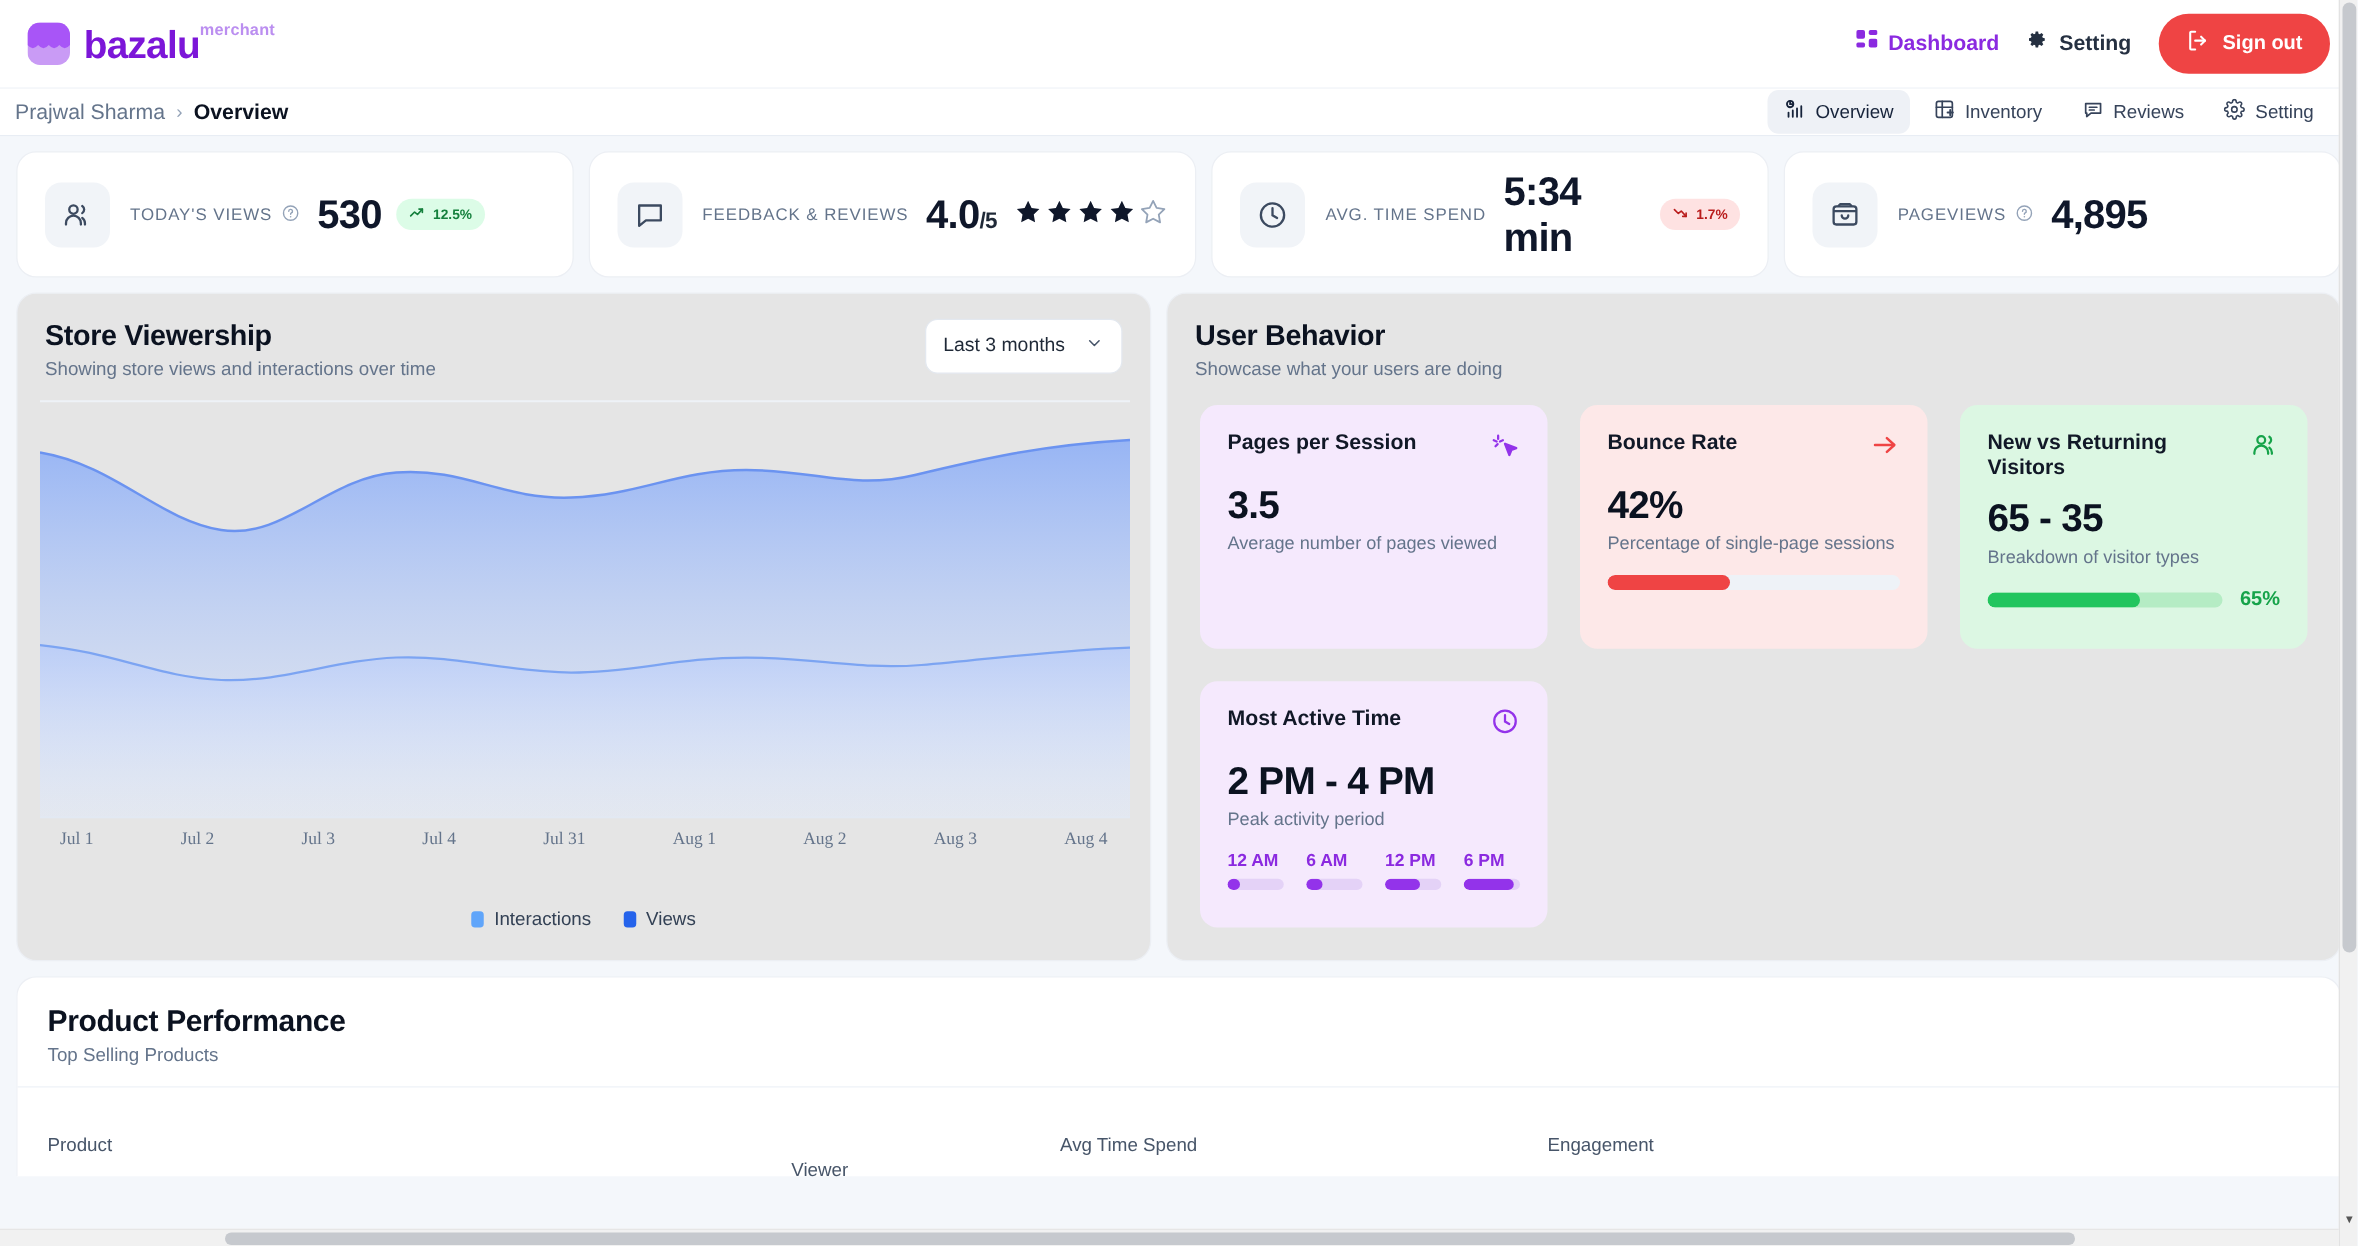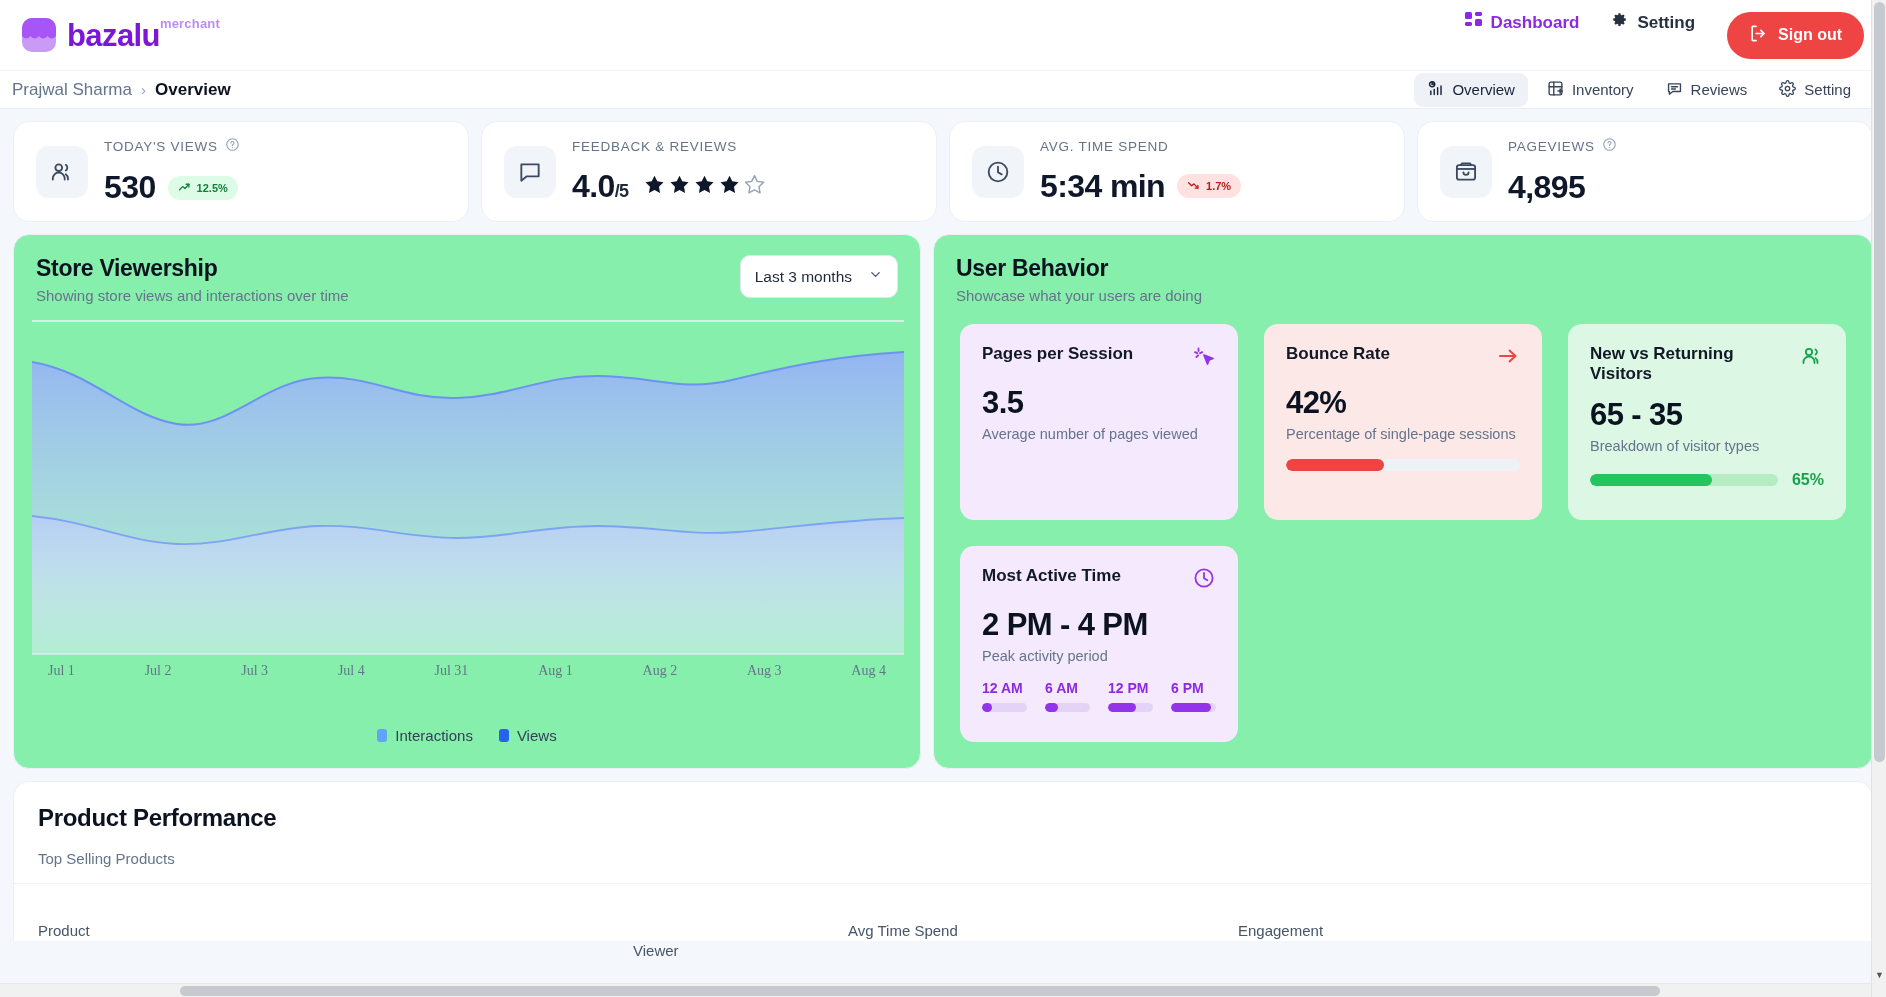--- a/index.html
+++ b/index.html
@@ -26,21 +26,21 @@
   .brand { display: flex; align-items: center; gap: 9px; }
   .brand-mark { width: 38px; height: 38px; position: relative; }
   .brand-text { display: flex; line-height: 1; }
   .brand-name {
     font-size: 31px; font-weight: 700; color: #7c16d8; letter-spacing: -0.6px;
   }
   .brand-sub {
     font-size: 13px; font-weight: 600; color: #bb8ef0; letter-spacing: 0.2px;
     margin-top: -3px;
   }
-  .top-right { margin-left: auto; display: flex; align-items: flex-start; gap: 32px; }
+  .top-right { margin-left: auto; display: flex; align-items: center; gap: 22px; }
   .top-link {
     display: flex; align-items: center; gap: 9px;
     font-size: 17px; font-weight: 600; cursor: pointer;
   }
   .top-link.active { color: #8b2ae0; }
   .top-link.plain { color: #253041; }
   .signout {
     display: flex; align-items: center; gap: 10px;
     background: #ef4444; color: #fff;
     font-size: 16px; font-weight: 700;
@@ -76,41 +76,41 @@
     flex: 1; background: #fff; border: 1px solid #eceff4;
     border-radius: 16px; height: 101px;
     display: flex; align-items: center; gap: 16px;
     padding: 0 22px;
   }
   .stat-ico {
     width: 52px; height: 52px; border-radius: 13px; background: #f1f4f8;
     display: flex; align-items: center; justify-content: center; color: #3c4a60;
     flex: none;
   }
-  .stat-body { display: flex; flex-direction: column; gap: 14px; min-width: 0; }
+  .stat-body { display: flex; flex-direction: row; gap: 14px; min-width: 0; }
   .stat-label {
     display: flex; align-items: center; gap: 7px;
     font-size: 13.5px; letter-spacing: 0.75px; color: #64748b; font-weight: 500;
     text-transform: uppercase; white-space: nowrap;
   }
   .stat-valrow { display: flex; align-items: center; gap: 12px; }
   .stat-val { font-size: 32px; font-weight: 700; color: #0f172a; letter-spacing: -0.6px; }
   .stat-val small { font-size: 18px; font-weight: 600; color: #1f2937; }
   .pill {
     display: inline-flex; align-items: center; gap: 5px;
     font-size: 11px; font-weight: 600; padding: 4px 10px; border-radius: 999px;
     white-space: nowrap;
   }
   .pill.up { background: #dcfce7; color: #15803d; }
   .pill.down { background: #fee2e2; color: #b91c1c; }
   .stars { display: flex; gap: 2px; margin-left: 2px; }
 
   
   .mid { display: flex; gap: 12px; margin-top: 12px; }
-  .panel { background: #86efac; border: 1px solid #eceff4; border-radius: 16px; }
+  .panel { background: #e5e5e5; border: 1px solid #eceff4; border-radius: 16px; }
   .panel-head { padding: 20px 22px 16px 22px; display: flex; align-items: flex-start; }
   .panel-title { font-size: 23px; font-weight: 700; color: #0b1220; letter-spacing: -0.3px; }
   .panel-sub { font-size: 15px; color: #64748b; margin-top: 5px; }
   .select {
     margin-left: auto; display: flex; align-items: center; gap: 16px;
     border: 1px solid #e3e8ef; border-radius: 10px;
     padding: 11px 14px; font-size: 15.5px; color: #1f2937; cursor: pointer;
     background: #fff; min-width: 155px;
   }
 
@@ -152,21 +152,21 @@
   .hour-track { height: 9px; border-radius: 999px; background: #e4d2f7; margin-top: 7px; overflow: hidden; }
   .hour-fill { height: 100%; border-radius: 999px; background: #9333ea; }
 
   
   .bottom {
     margin-top: 12px; background: #fff; border: 1px solid #eceff4;
     border-radius: 16px 16px 0 0; border-bottom: none; height: 160px;
   }
   .bottom-head { padding: 22px 24px 16px 24px; }
   .bottom-title { font-size: 24px; font-weight: 700; color: #0b1220; letter-spacing: -0.3px; }
-  .bottom-sub { font-size: 15px; color: #64748b; margin-top: 18px; }
+  .bottom-sub { font-size: 15px; color: #64748b; margin-top: 4px; }
   .thead {
     display: flex; align-items: center; border-top: 1px solid #eef2f7;
     padding: 18px 24px; font-size: 15px; color: #475569;
   }
   .th-product { width: 595px; }
   .th-viewer { width: 215px; margin-top: 40px; }
   .th-time { width: 390px; }
   .th-eng { flex: 1; }
 
   

